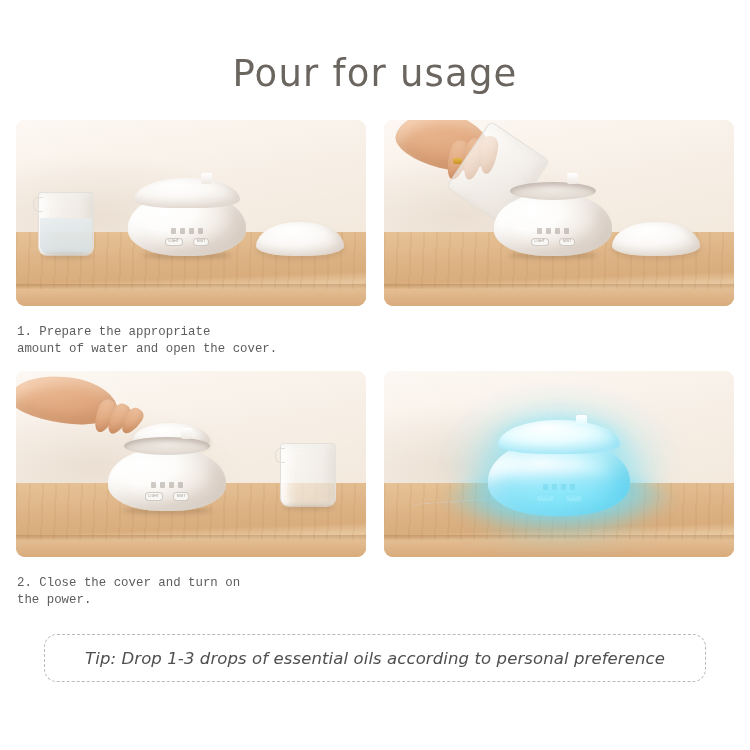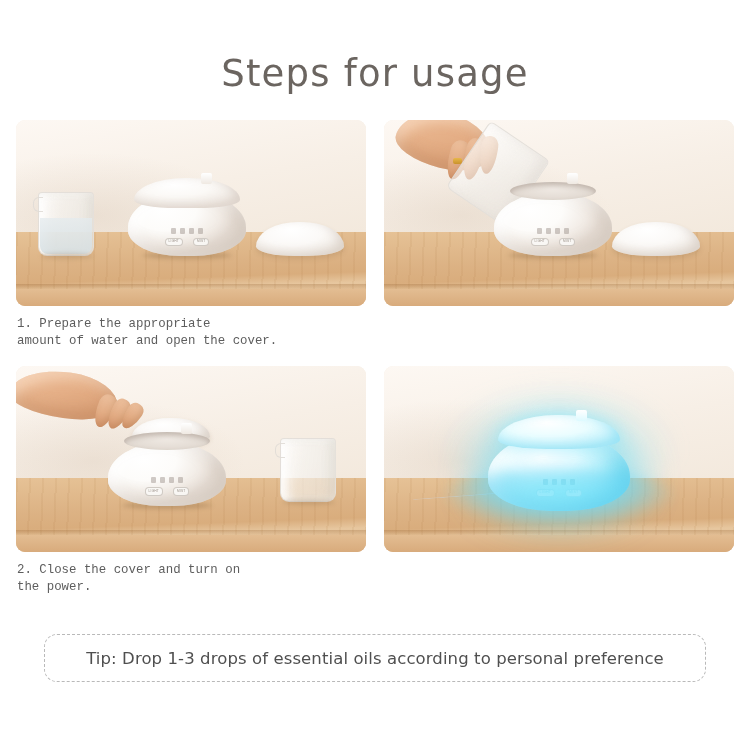--- a/index.html
+++ b/index.html
@@ -309,50 +309,51 @@
     background: linear-gradient(180deg, rgba(228,238,242,.95), rgba(215,230,236,.55));
     border-radius: 2px;
   }
 
   
   .caption {
     font-family: "Liberation Mono", "DejaVu Sans Mono", monospace;
     font-size: 12.4px;
     line-height: 16.5px;
     color: #5d5d5d;
-    padding-top: 10px;
+    padding-top: 18px;
     padding-left: 1px;
     white-space: pre-line;
     min-height: 46px;
   }
 
   
   .tip-box {
     position: absolute;
     left: 44px;
     top: 634px;
     width: 662px;
     height: 48px;
     border: 1.6px dashed #b9b9b9;
     border-radius: 13px;
     display: flex;
     align-items: center;
     justify-content: center;
+    font-style: italic;
   }
   .tip-text {
     font-family: "DejaVu Sans", sans-serif;
     font-size: 16.5px;
     color: #4f4f4f;
     letter-spacing: .1px;
   }
 </style>
 </head>
 <body>
 
-<div class="page-title">Steps for usage</div>
+<div class="page-title">Pour for usage</div>
 
 <div class="steps-grid">
 
   <div class="step-cell">
     <div class="photo">
       <div class="wall"></div>
       <div class="wall-shadow"></div>
       <div class="table-top"></div>
       <div class="table-edge"></div>
       <div class="table-front"></div>

